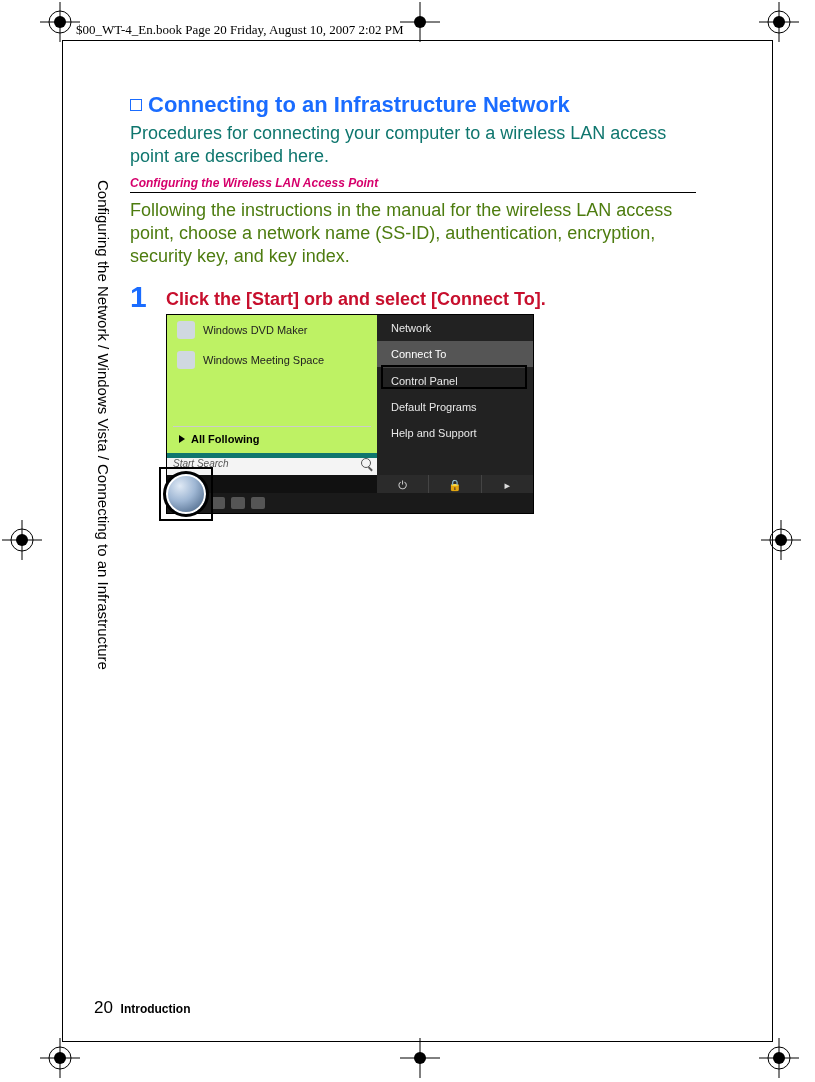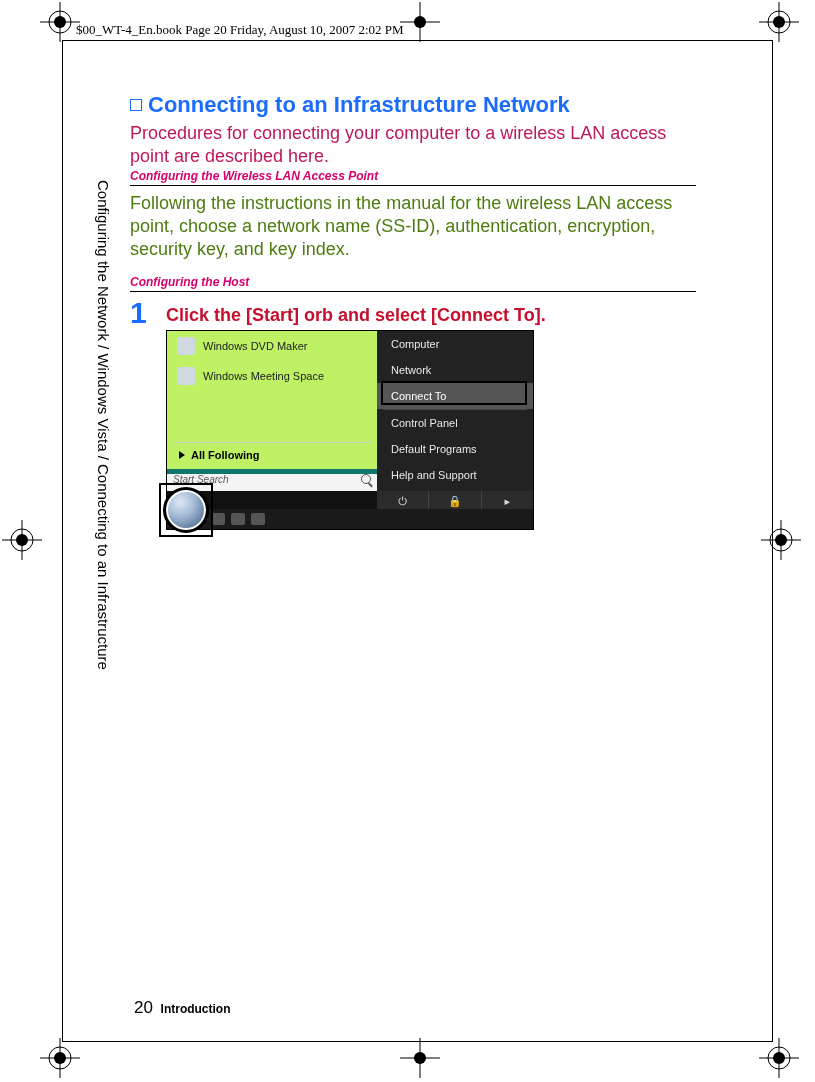--- a/index.html
+++ b/index.html
@@ -22,21 +22,21 @@
   .frame { position: absolute; left: 62px; top: 40px; right: 30px; bottom: 40px; border: 1px solid #000; }
 
   
   .hdr { position: absolute; left: 76px; top: 22px; font-size: 13px; font-family: "Times New Roman", serif; }
 
   
   .content { position: absolute; left: 130px; top: 92px; width: 566px; }
 
   .h1 { color: #1a6cff; font-size: 22px; font-weight: 700; margin-bottom: 4px; }
   .h1 .sq { display:inline-block; width:12px; height:12px; border:1.5px solid #1a6cff; margin-right:6px; position:relative; top:-1px; }
-  .intro { color: #be185d; font-size: 18px; line-height: 1.28; margin-bottom: 1px; }
+  .intro { color: #0f766e; font-size: 18px; line-height: 1.28; margin-bottom: 8px; }
 
   .h2 { color: #d6006c; font-size: 12px; font-weight: 700; font-style: italic; border-bottom: 1px solid #000; padding-bottom: 2px; margin-bottom: 6px; }
   .body { color: #4d7c0f; font-size: 18px; line-height: 1.28; margin-bottom: 14px; }
 
   .step { display: flex; gap: 12px; margin-top: 2px; }
   .stepnum { color: #1a6cff; font-size: 30px; font-weight: 700; line-height: 1; width: 24px; }
   .steptxt { color: #c70f2d; font-size: 18px; line-height: 1.28; padding-top: 6px; font-weight: bold; }
 
   
   .shot { margin-left: 36px; margin-top: 2px; width: 368px; height: 200px; position: relative; background: #111; border: 1px solid #000; }
@@ -63,21 +63,21 @@
   .shot .taskbar { position:absolute; left:0; right:0; bottom:0; height:20px; background:#1a1a1a; display:flex; align-items:center; gap:6px; padding-left:44px;}
   .shot .taskbar .ticon { width:14px; height:12px; background:#555; border-radius:2px; }
   .shot .orb { position:absolute; left:-4px; bottom:-4px; width:46px; height:46px; border-radius:50%; background: radial-gradient(circle at 35% 30%, #dfe9f5 0%, #9fb7d4 40%, #2d4a6d 100%); border:3px solid #000; box-shadow: 0 0 0 2px #fff inset; }
   .shot .hlbox.orb-hl { left:-8px; bottom:-8px; width:54px; height:54px; }
 
   
   .sidelabel { position: absolute; left: 94px; top: 180px; width: 24px; height: 540px; }
   .sidelabel .txt { transform: rotate(90deg); transform-origin: left top; position:absolute; left: 18px; top: 0; white-space: nowrap; font-size: 15px; font-weight: 500; }
 
   
-  .footer { position: absolute; left: 94px; bottom: 64px; font-size: 13px; margin-left: 40px; }
+  .footer { position: absolute; left: 94px; bottom: 64px; font-size: 13px; }
   .footer .pg { font-size: 17px; margin-right: 4px; }
   .footer .sec { font-weight: 700; font-size: 12px; }
 </style>
 </head>
 <body>
 
 <div class="page">
 
   <div class="regmark reg-tl">
       <svg width="40" height="40">
@@ -149,21 +149,20 @@
     <div class="txt">Configuring the Network / Windows Vista / Connecting to an Infrastructure</div>
   </div>
 
   <div class="content">
     <div class="h1"><span class="sq"></span><span>Connecting to an Infrastructure Network</span></div>
     <div class="intro">Procedures for connecting your computer to a wireless LAN access point are described here.</div>
 
     <div class="h2">Configuring the Wireless LAN Access Point</div>
     <div class="body">Following the instructions in the manual for the wireless LAN access point, choose a network name (SS-ID), authentication, encryption, security key, and key index.</div>
 
-    <div class="h2">Configuring the Host</div>
 
     <div class="step">
       <div class="stepnum">1</div>
       <div class="steptxt">Click the [Start] orb and select [Connect To].</div>
     </div>
 
     <div class="shot">
       <div class="leftpane">
         <div class="row">
             <span class="icon"></span>
@@ -176,21 +175,20 @@
         <div class="allprog">
             <span class="tri"></span>
             <span>All Following</span>
           </div>
         <div class="search">
           <span>Start Search</span>
           <span class="mag"></span>
         </div>
       </div>
       <div class="rightpane">
-        <div class="ritem">Computer</div>
         <div class="ritem">Network</div>
         <div class="ritem hi">Connect To</div>
         <div class="sep"></div>
         <div class="ritem">Control Panel</div>
         <div class="ritem">Default Programs</div>
         <div class="ritem">Help and Support</div>
       </div>
       <div class="powerbar">
         <div class="pbtn">⏻</div>
         <div class="pbtn">🔒</div>

